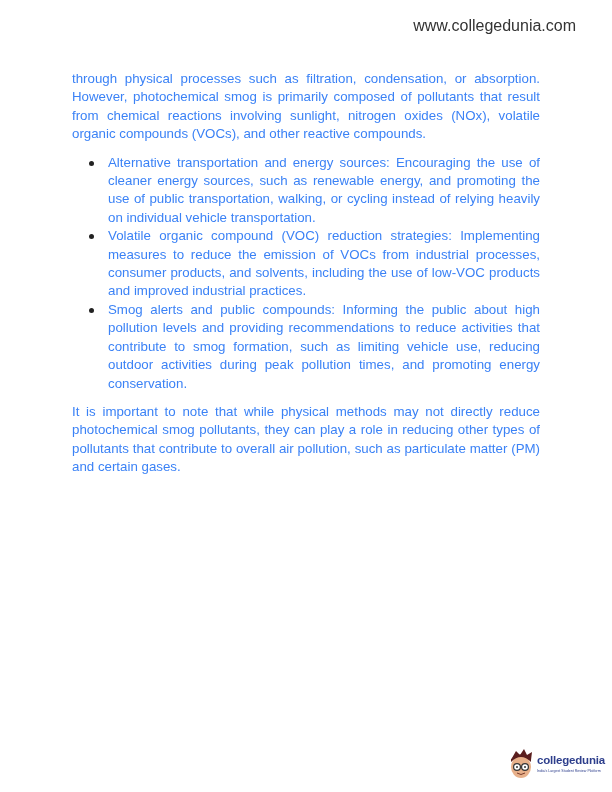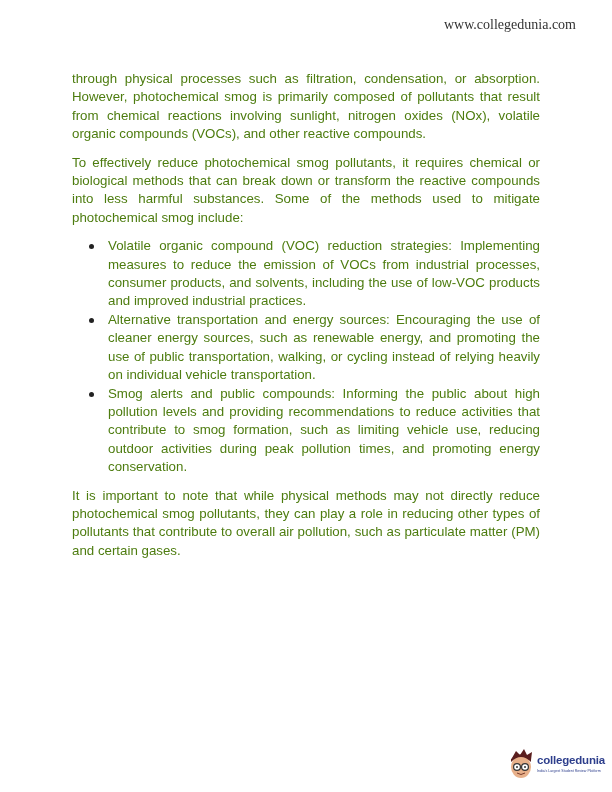--- a/index.html
+++ b/index.html
@@ -1,24 +1,24 @@
 <!DOCTYPE html>
 <html><head>
 <meta charset="utf-8">
 <style>
   html, body { margin: 0; padding: 0; background: #ffffff; }
   body { width: 612px; height: 792px; position: relative; overflow: hidden; }
   .header-url {
     position: absolute; right: 36px; top: 17px;
-    font-family: Liberation Serif, serif; font-size: 14px; color: #333;
+    font-family: Liberation Sans, sans-serif; font-size: 16px; color: #333;
   }
   .content {
     position: absolute; left: 72px; top: 70px; width: 468px;
     font-family: "Liberation Sans", sans-serif; font-size: 13.3px;
-    line-height: 18.4px; color: #4d7c0f; text-align: justify;
+    line-height: 18.4px; color: #3b82f6; text-align: justify;
   }
   .content p { margin: 0 0 10px 0; }
   .content ul { margin: 0 0 10px 0; padding-left: 36px; list-style: none; }
   .content li { position: relative; }
   .content li .bullet {
     position: absolute; left: -19px; top: 7px; width: 5px; height: 5px;
     border-radius: 50%; background: #222;
   }
   .logo {
     position: absolute; left: 506px; top: 746px; width: 106px; height: 40px;
@@ -35,24 +35,23 @@
     color: #2d3e8c; white-space: nowrap;
   }
 </style>
 </head>
 <body>
 
 <div class="header-url">www.collegedunia.com</div>
 
 <div class="content">
   <p>through physical processes such as filtration, condensation, or absorption. However, photochemical smog is primarily composed of pollutants that result from chemical reactions involving sunlight, nitrogen oxides (NOx), volatile organic compounds (VOCs), and other reactive compounds.</p>
-  <p>To effectively reduce photochemical smog pollutants, it requires chemical or biological methods that can break down or transform the reactive compounds into less harmful substances. Some of the methods used to mitigate photochemical smog include:</p>
   <ul>
+    <li><span class="bullet"></span><span>Alternative transportation and energy sources: Encouraging the use of cleaner energy sources, such as renewable energy, and promoting the use of public transportation, walking, or cycling instead of relying heavily on individual vehicle transportation.</span></li>
     <li><span class="bullet"></span><span>Volatile organic compound (VOC) reduction strategies: Implementing measures to reduce the emission of VOCs from industrial processes, consumer products, and solvents, including the use of low-VOC products and improved industrial practices.</span></li>
-    <li><span class="bullet"></span><span>Alternative transportation and energy sources: Encouraging the use of cleaner energy sources, such as renewable energy, and promoting the use of public transportation, walking, or cycling instead of relying heavily on individual vehicle transportation.</span></li>
     <li><span class="bullet"></span><span>Smog alerts and public compounds: Informing the public about high pollution levels and providing recommendations to reduce activities that contribute to smog formation, such as limiting vehicle use, reducing outdoor activities during peak pollution times, and promoting energy conservation.</span></li>
   </ul>
   <p>It is important to note that while physical methods may not directly reduce photochemical smog pollutants, they can play a role in reducing other types of pollutants that contribute to overall air pollution, such as particulate matter (PM) and certain gases.</p>
 </div>
 
 <div class="logo">
   <svg class="mascot" viewBox="0 0 30 34">
     <path d="M6 10 L10 3 L14 7 L18 1 L21 7 L26 4 L25 12 Z" fill="#5a1e1e"></path>
     <ellipse cx="15" cy="19" rx="10" ry="11" fill="#e7b08a"></ellipse>
     <path d="M5 14 Q15 4 25 14 L25 11 Q15 2 5 11 Z" fill="#5a1e1e"></path>

